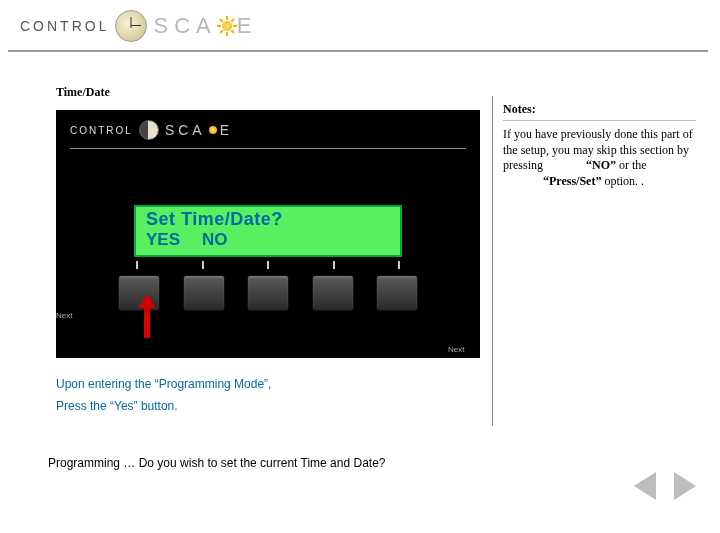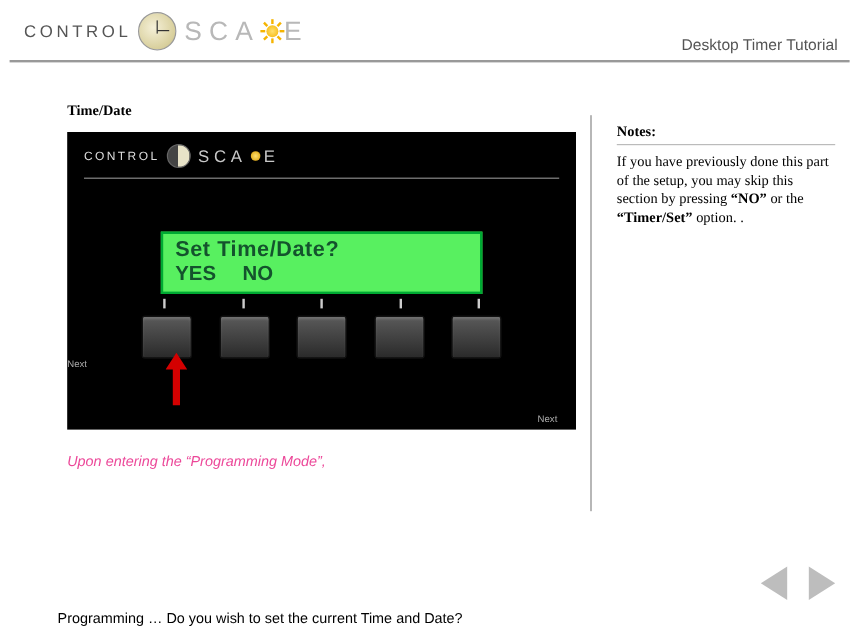--- a/index.html
+++ b/index.html
@@ -147,26 +147,26 @@
   .dv-sun::before{
     content:"";position:absolute;left:2px;top:2px;width:8px;height:8px;border-radius:50%;
     background:radial-gradient(circle,#ffe070,#d89b00);
   }
   .device-rule {
     margin: 4px 14px 0 14px;
     height:1px;
     background:#888;
   }
   .lcd {
-    margin: 44px auto 0 auto;
+    margin: 56px auto 0 auto;
     width: 268px;
     height: 52px;
     background:#58f060;
     border:2px solid #0a3;
-    color:#14532d;
+    color:#0369a1;
     font-family: "Arial Black", Arial, sans-serif;
     font-weight:900;
     padding:3px 10px;
     line-height:1.1;
   }
   .lcd-line1 { font-size:18px; letter-spacing:0.5px;}
   .lcd-line2 { font-size:17px; display:flex; gap:22px; margin-top:1px;align-items:center;}
   .button-row {
     margin: 6px auto 0 auto;
     width: 300px;
@@ -199,55 +199,55 @@
     top: 294px;
   }
 
   
   .sidebar {
     position:absolute;
     left: 492px;
     top: 96px;
     width: 212px;
     border-left: 1px solid #888;
-    padding: 6px 8px 8px 21px;
+    padding: 6px 8px 8px 10px;
     height: 330px;
   }
   .notes-head {
     font-family: "Times New Roman", Times, serif;
     font-weight:bold;
     font-size:12px;
     border-bottom:1px solid #bbb;
     padding-bottom:3px;
     margin-bottom:6px;
   }
   .notes-body {
     font-family: "Times New Roman", Times, serif;
     font-size:12px;
     line-height:1.3;
   }
-  .notes-body b { font-weight:bold; }
+  .notes-body b { font-weight:bold;margin-left:40px; }
 
   
   .below {
     position:absolute;
     left: 56px;
     top: 374px;
     width: 420px;
     font-size: 12px;
     line-height: 1.8;
     color:#000;
   }
-  .below .red { color:#ec4899;font-style:italic; }
+  .below .red { color:#0369a1; }
 
   
   .footer-q {
     position:absolute;
     left: 48px;
-    top: 508px;
+    top: 456px;
     font-size:12px;
   }
   .nav-arrows {
     position:absolute;
     right: 24px;
     top: 472px;
     display:flex;
     gap: 18px;
   }
   .tri {
@@ -275,21 +275,20 @@
         <span class="ray" style="transform:rotate(90deg)"></span>
         <span class="ray" style="transform:rotate(135deg)"></span>
         <span class="ray" style="transform:rotate(180deg)"></span>
         <span class="ray" style="transform:rotate(225deg)"></span>
         <span class="ray" style="transform:rotate(270deg)"></span>
         <span class="ray" style="transform:rotate(315deg)"></span>
       </span>
       <span>E</span>
     </span>
   </div>
-  <div class="header-title">Desktop Timer Tutorial</div>
   <div class="header-rule"></div>
 </div>
 
 <div class="section-title">Time/Date</div>
 
 <div class="device">
   <div class="device-top">
     <span class="dv-control">CONTROL</span>
     <span class="moon-icon"></span>
     <span class="dv-scape">
@@ -329,25 +328,26 @@
 
 <span class="side-label side-next" style="position:absolute; left:448px; top:345px; font-size:8px; color:#aaa;">Next</span>
 
 <svg class="red-arrow" width="18" height="44">
   <polygon points="9,0 18,14 12,14 12,44 6,44 6,14 0,14" fill="#d40000"></polygon>
 </svg>
 
 <div class="sidebar">
   <div class="notes-head">Notes:</div>
   <div class="notes-body">
-    <span>If you have previously done this part of the setup, you may skip this section by pressing  </span><b>“NO”</b><span> or the </span><b>“Timer/Set”</b><span> option. .</span>
+    <span>If you have previously done this part of the setup, you may skip this section by pressing  </span><b>“NO”</b><span> or the </span><b>“Press/Set”</b><span> option. .</span>
   </div>
 </div>
 
 <div class="below">
   <div class="red">Upon entering the  “Programming Mode”,</div>
+  <div class="red">Press the “Yes” button.</div>
 </div>
 
 <div class="footer-q">Programming … Do you wish to set the current Time and Date?</div>
 <div class="nav-arrows">
   <div class="tri tri-left"></div>
   <div class="tri tri-right"></div>
 </div>
 
 </body></html>

